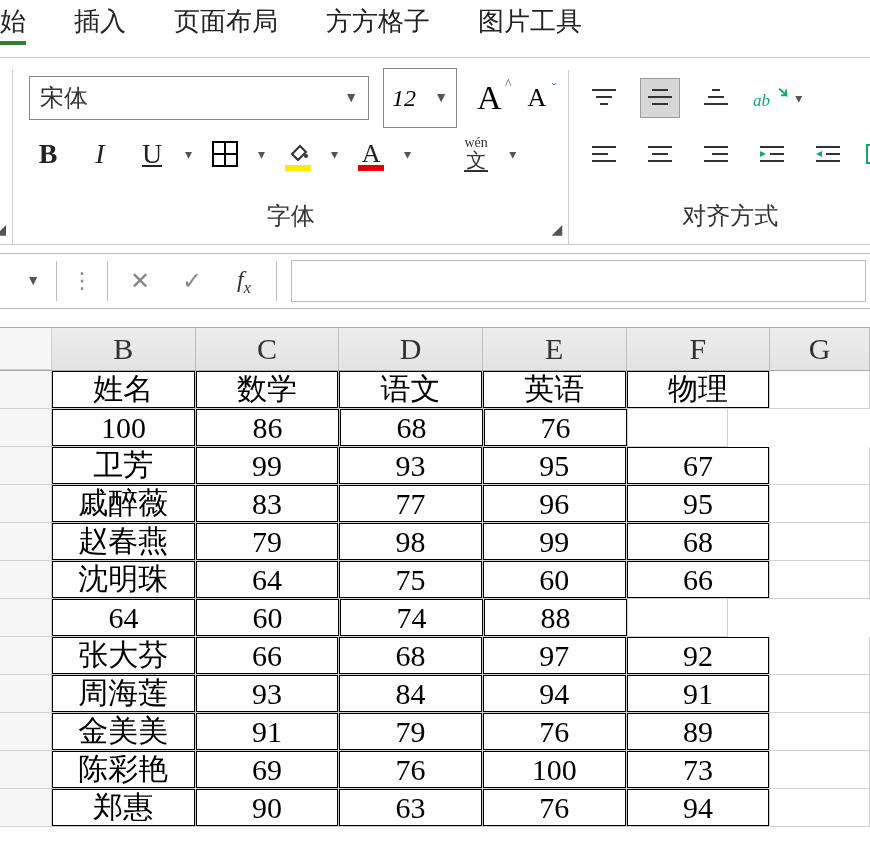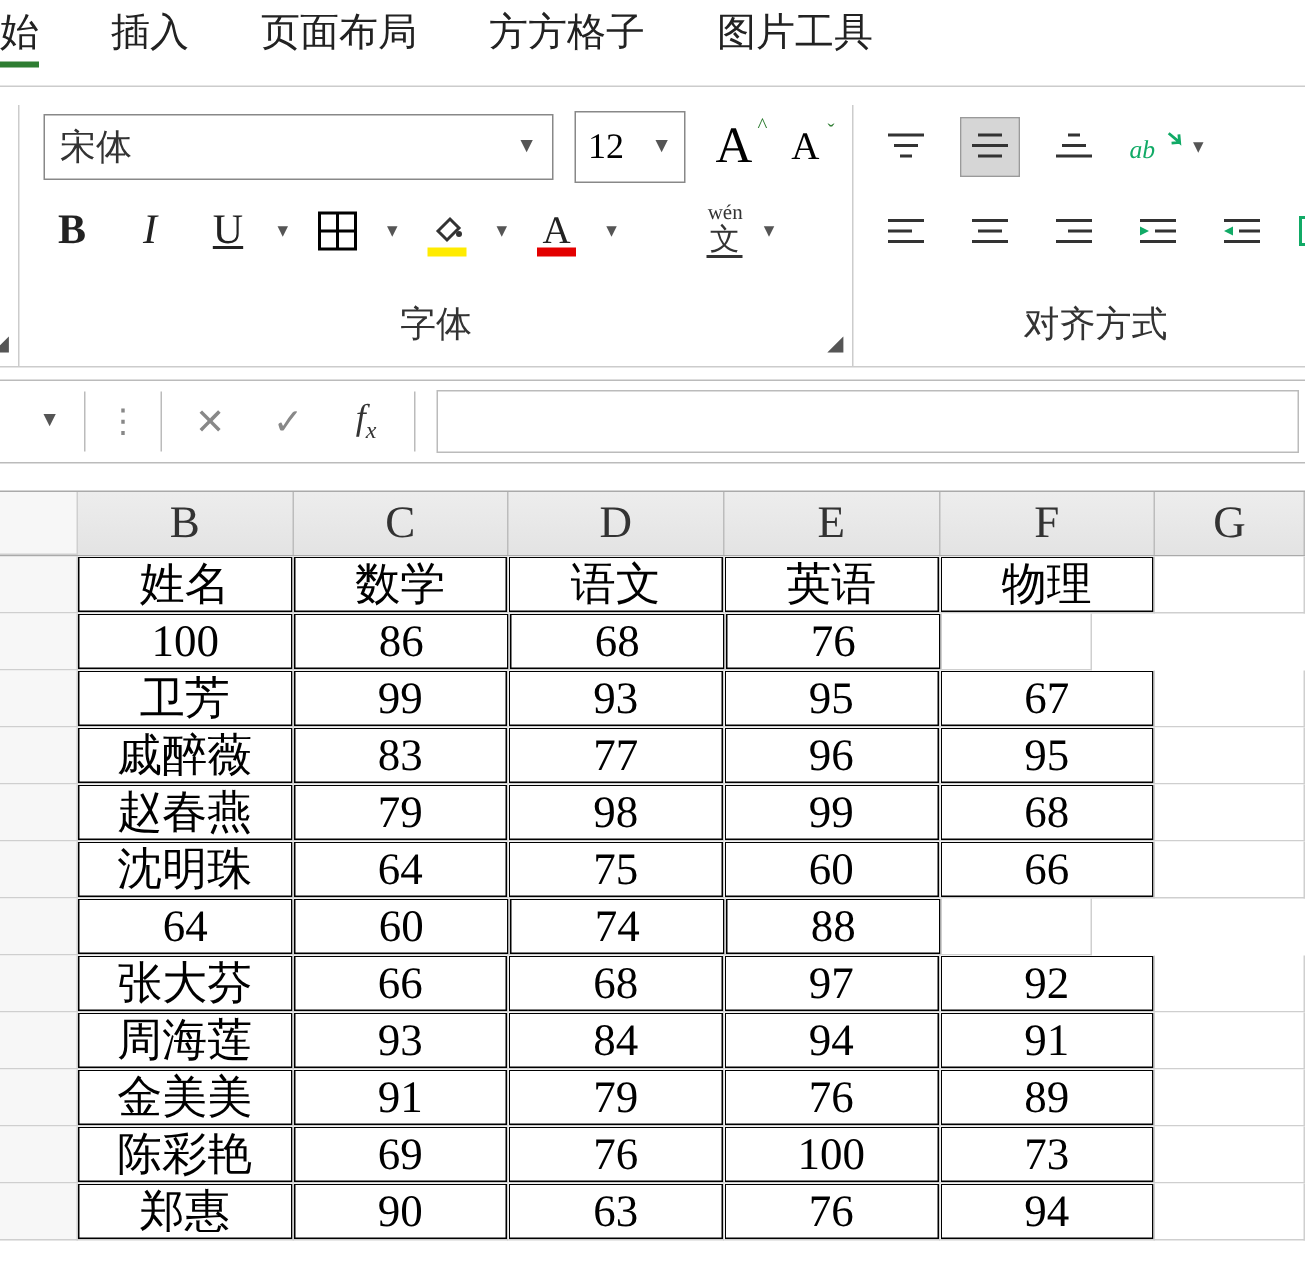--- a/index.html
+++ b/index.html
@@ -54,25 +54,26 @@
     padding: 0 10px;
     font-size: 24px;
     color: #333;
     justify-content: space-between;
     gap: 32px;
   }
   .size-select {
     display: flex;
     align-items: center;
     border: 1px solid #888;
-    height: 48px;
+    height: 60px;
     width: 74px;
     padding: 0 8px;
     font-size: 24px;
     justify-content: space-between;
+    font-style: italic;
   }
   .caret {
     font-size: 14px; color: #555;
   }
   .bigA {
     font-family: "Times New Roman", serif;
     font-size: 34px;
     position: relative;
     padding: 0 6px;
   }
@@ -97,21 +98,21 @@
     padding: 18px 0 6px 0;
   }
   .corner-launcher {
     position: absolute;
     right: 6px;
     bottom: 6px;
     font-size: 14px;
     color: #555;
   }
   .pinyin-btn {
-    display:flex; flex-direction:column; align-items:flex-end; justify-content:center;
+    display:flex; flex-direction:column; align-items:center; justify-content:center;
     width:38px; height:44px; color:#333; font-size:14px; line-height:1;
   }
   .pinyin-btn .han { font-size: 20px; border-bottom:2px solid #333; padding:0 2px; }
   .wrap-icon {
     display:flex; align-items:center; gap:4px;
   }
   .wrap-icon svg { width:38px; height:28px; }
   .name-formula {
     display: flex;
     align-items: center;

